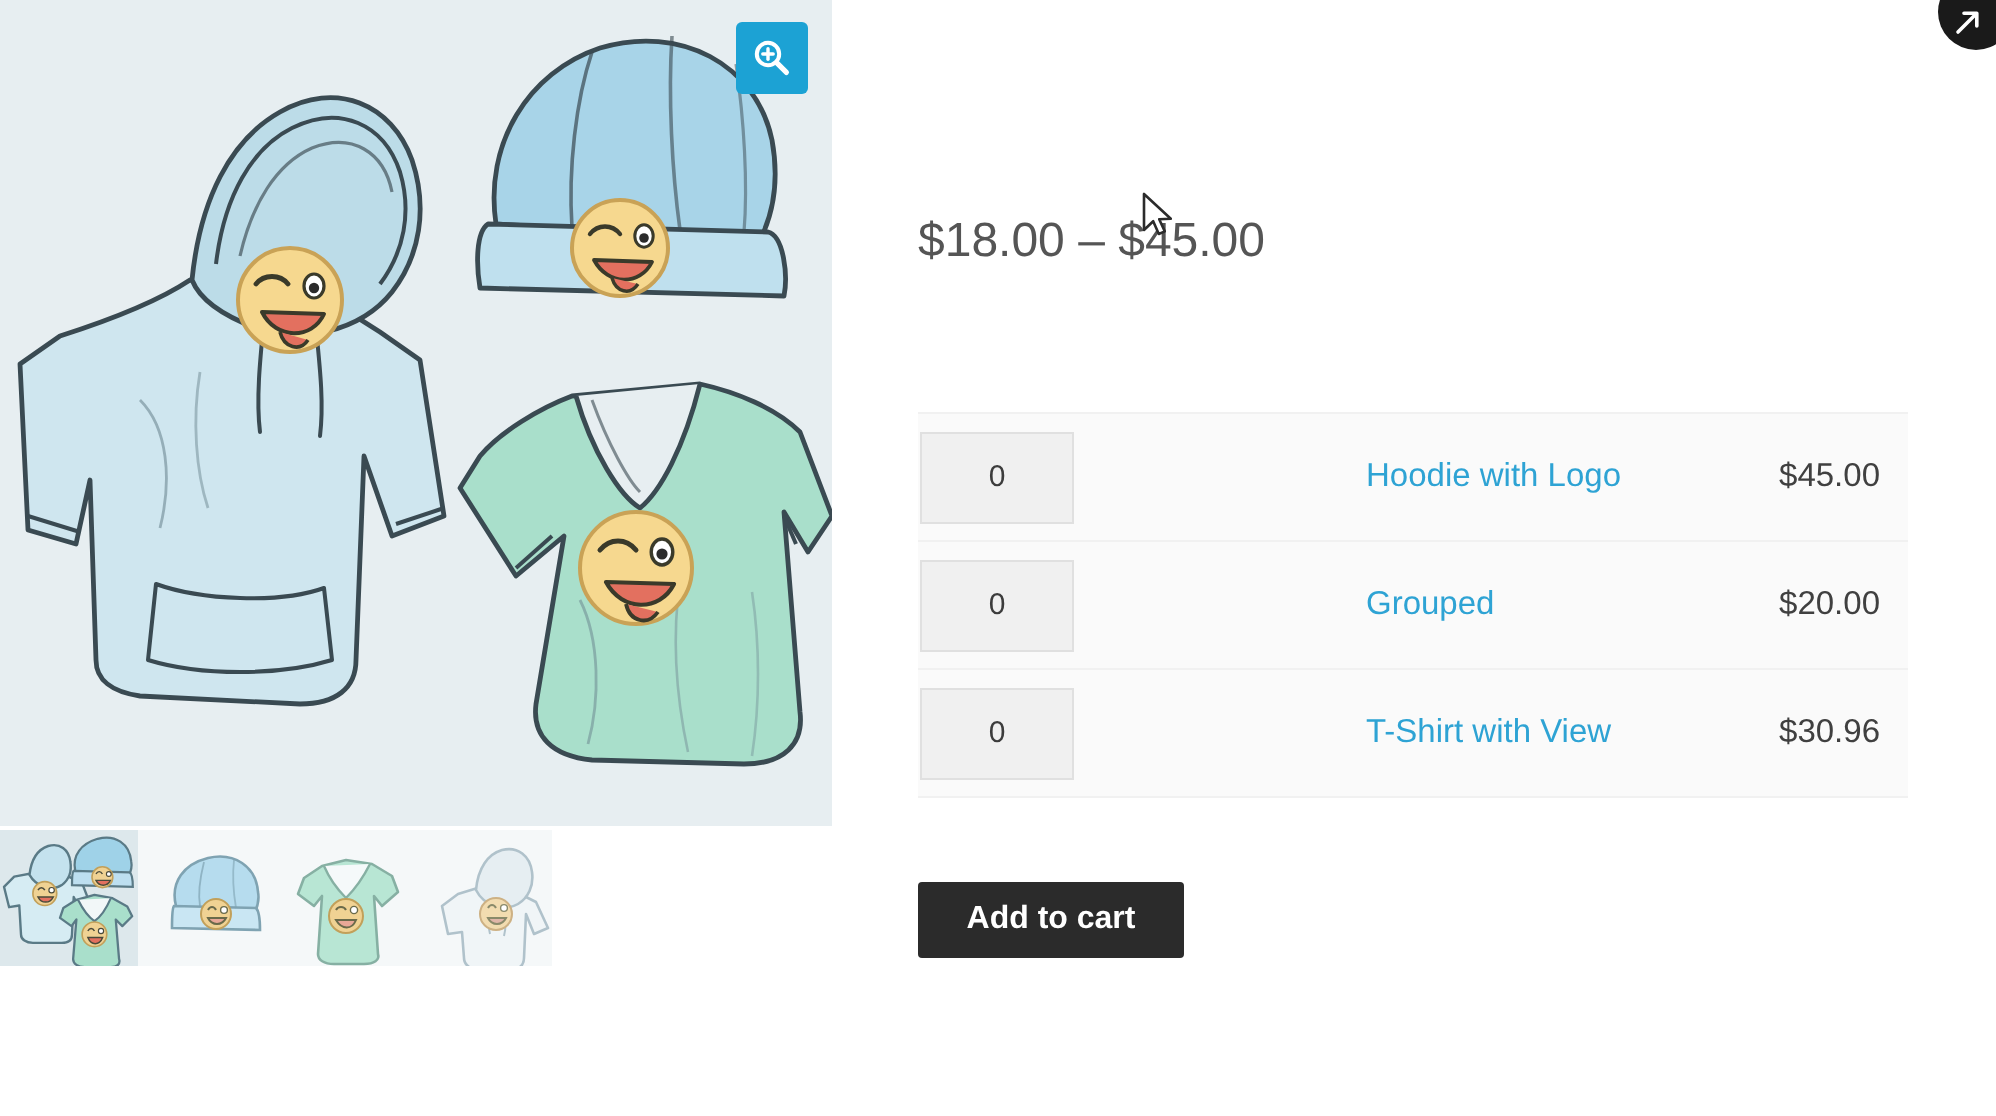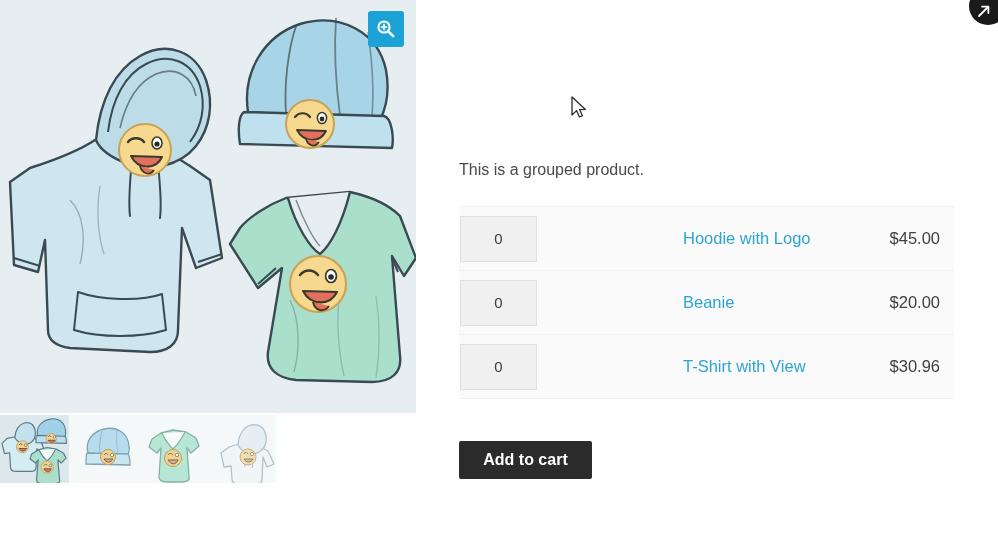--- a/index.html
+++ b/index.html
@@ -378,22 +378,22 @@
         </g>
       </svg>
     </div>
 
   </div>
 </div>
 
 <div id="summary">
 
 
-
-  <p id="product-description">This is a grouped product.</p>
+  <div id="product-price">$18.00 – $45.00</div>
+
 
   <table id="grouped-table">
     <tbody>
 
       <tr>
         <td class="cell-qty">
           <input class="qty-input" type="number" value="0" style="">
         </td>
         <td class="cell-label">
           <a class="product-link">Hoodie with Logo</a>
@@ -401,21 +401,21 @@
         <td class="cell-price">
           <span class="product-price-cell">$45.00</span>
         </td>
       </tr>
 
       <tr>
         <td class="cell-qty">
           <input class="qty-input" type="number" value="0" style="">
         </td>
         <td class="cell-label">
-          <a class="product-link">Beanie</a>
+          <a class="product-link">Grouped</a>
         </td>
         <td class="cell-price">
           <span class="product-price-cell">$20.00</span>
         </td>
       </tr>
 
       <tr>
         <td class="cell-qty">
           <input class="qty-input" type="number" value="0" style="">
         </td>

